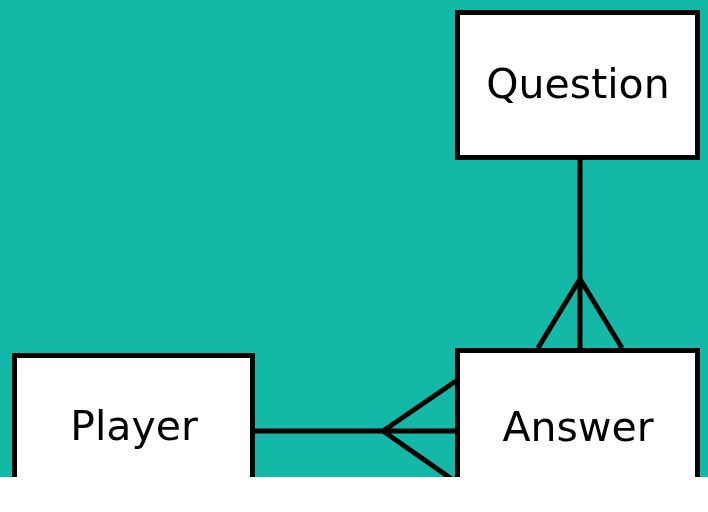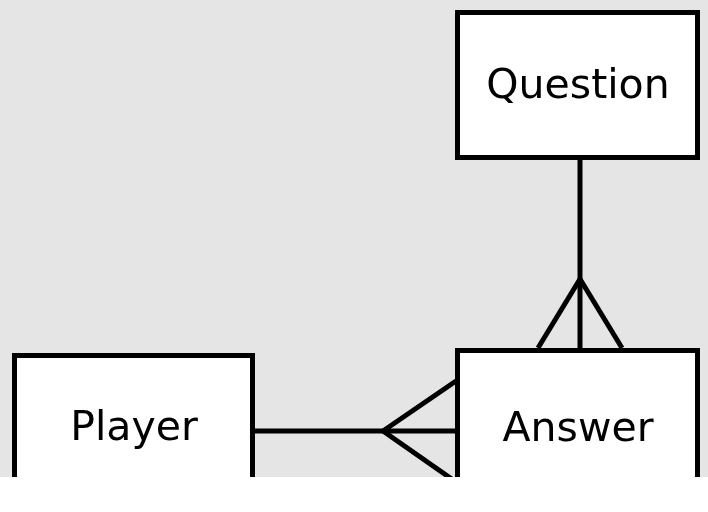--- a/index.html
+++ b/index.html
@@ -8,21 +8,21 @@
     padding: 0;
     background: #ffffff;
   }
   body {
     font-family: "DejaVu Sans", sans-serif;
   }
   #diagram-canvas {
     position: relative;
     width: 708px;
     height: 477px;
-    background: #e5e5e5;
+    background: #14b8a6;
     overflow: hidden;
   }
   #er-svg {
     position: absolute;
     top: 0;
     left: 0;
     width: 708px;
     height: 512px;
     display: block;
   }

